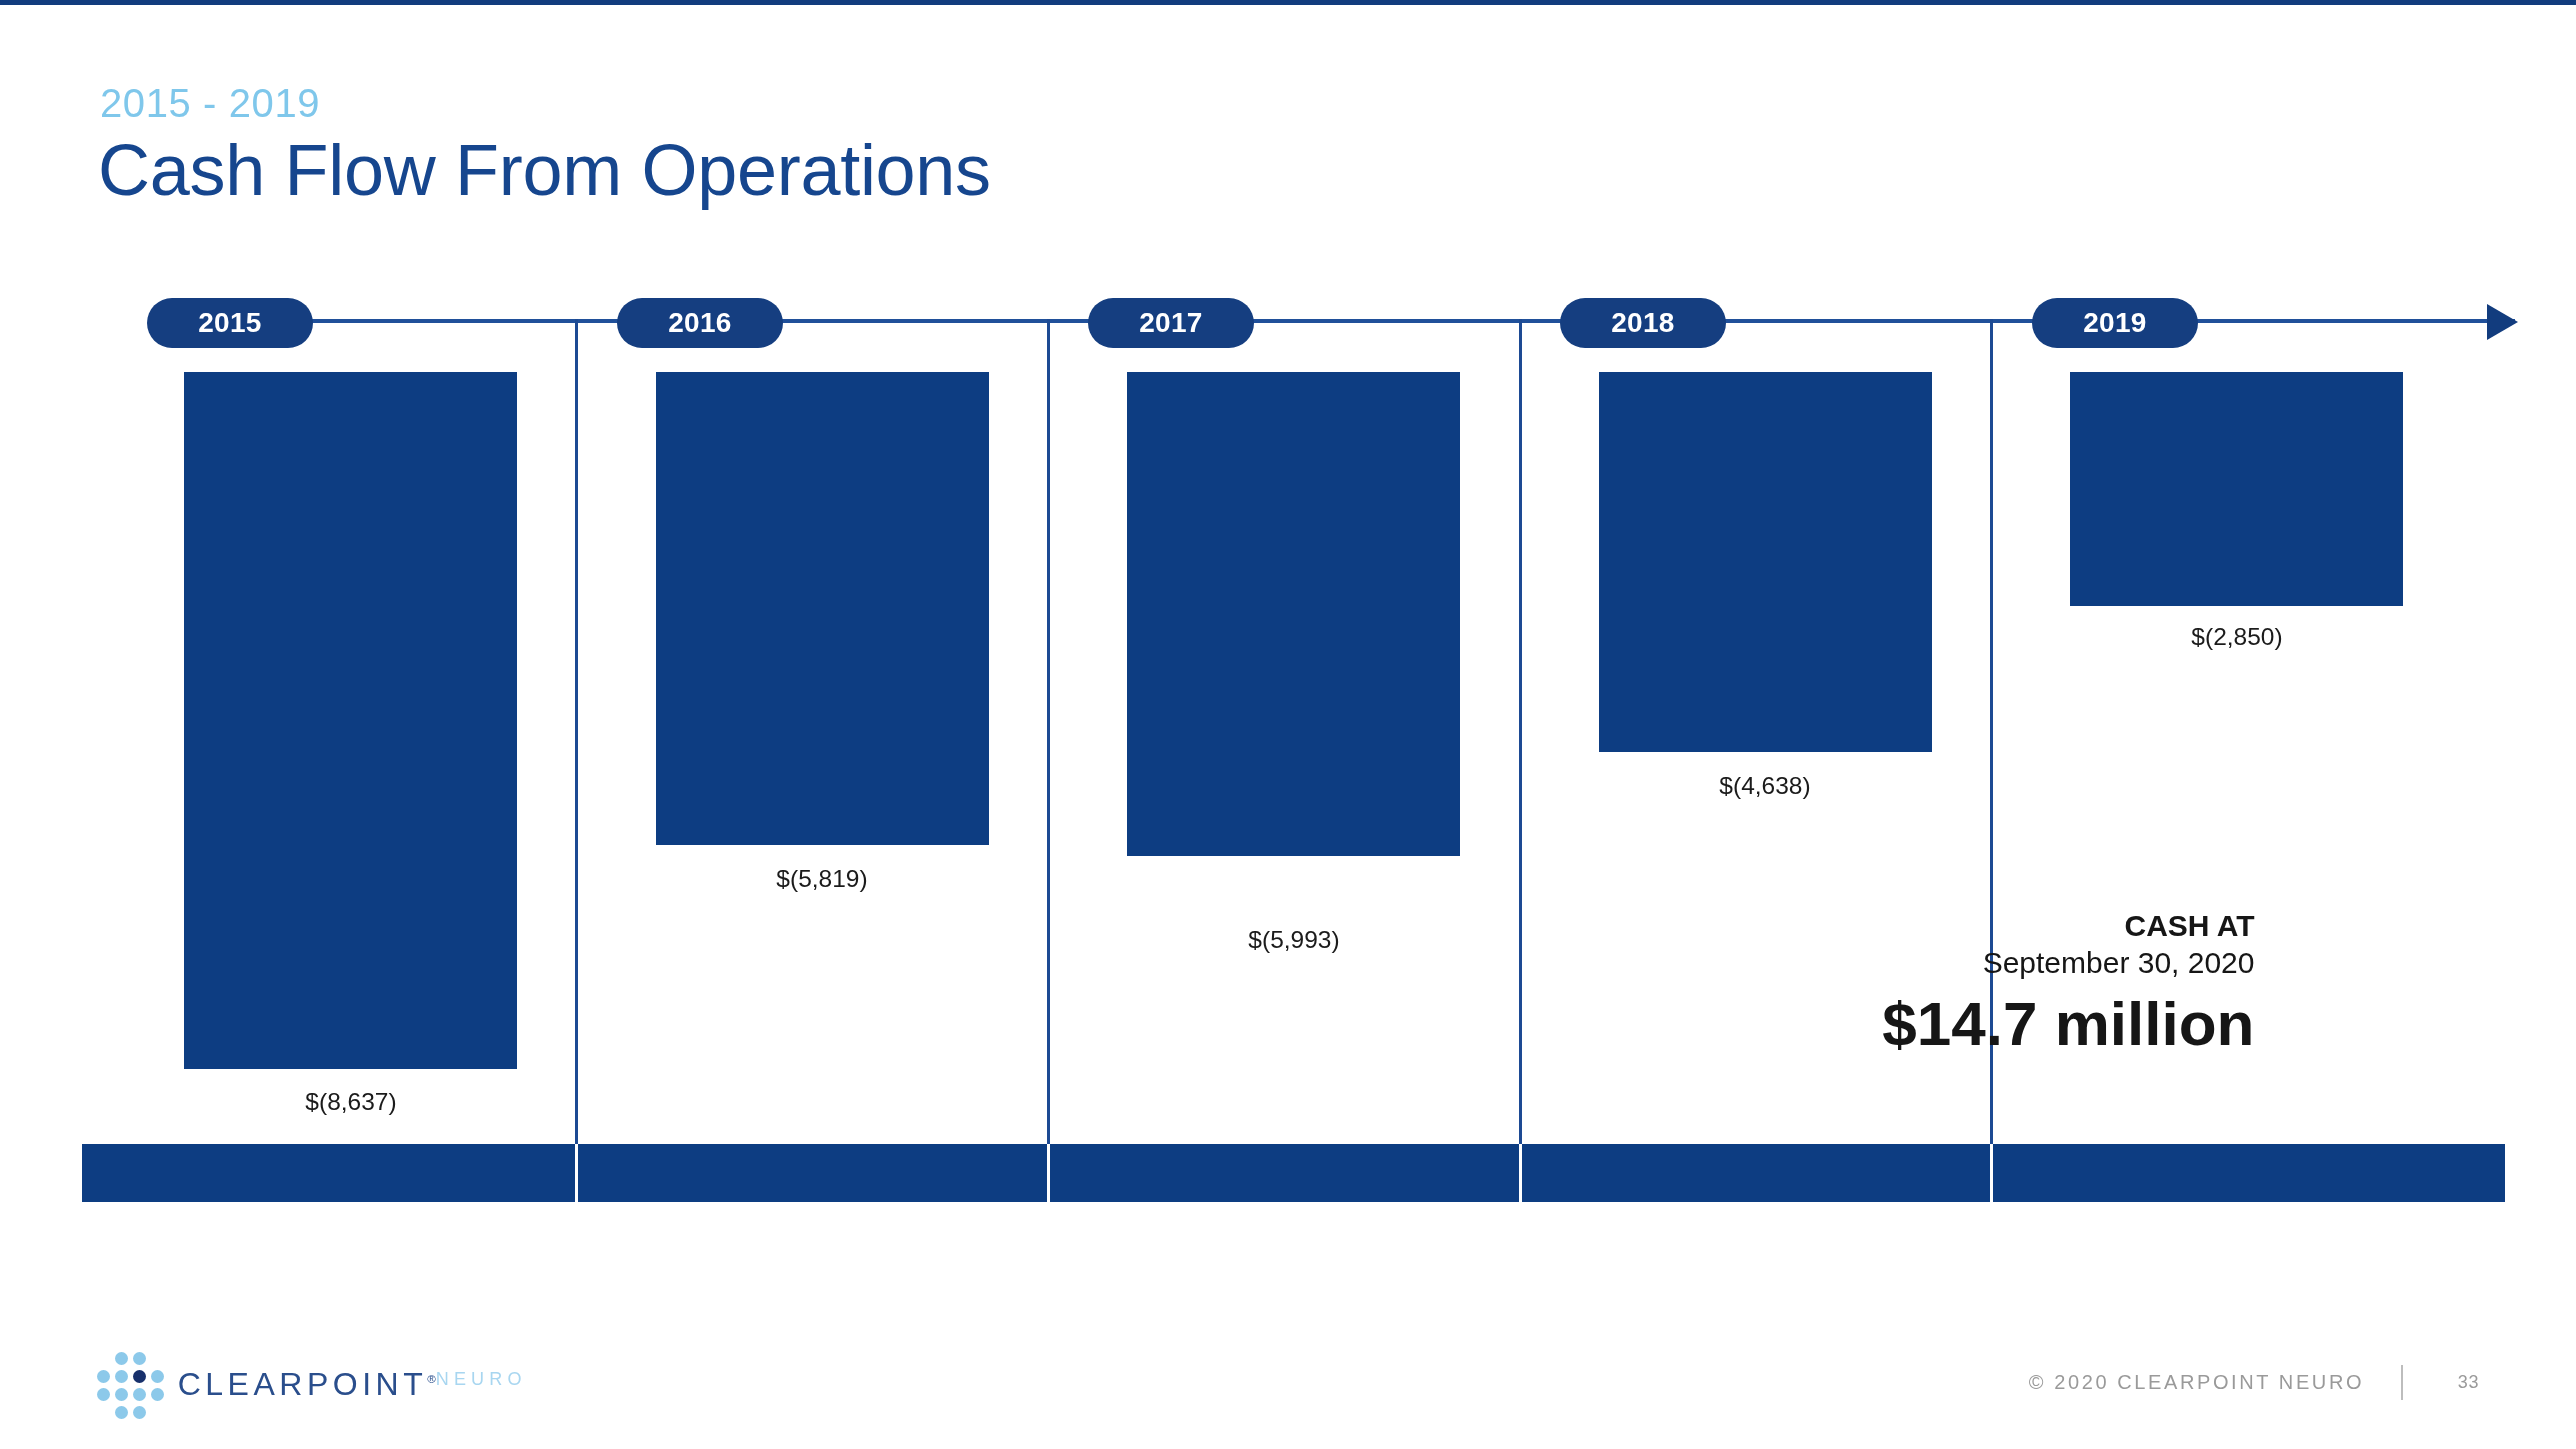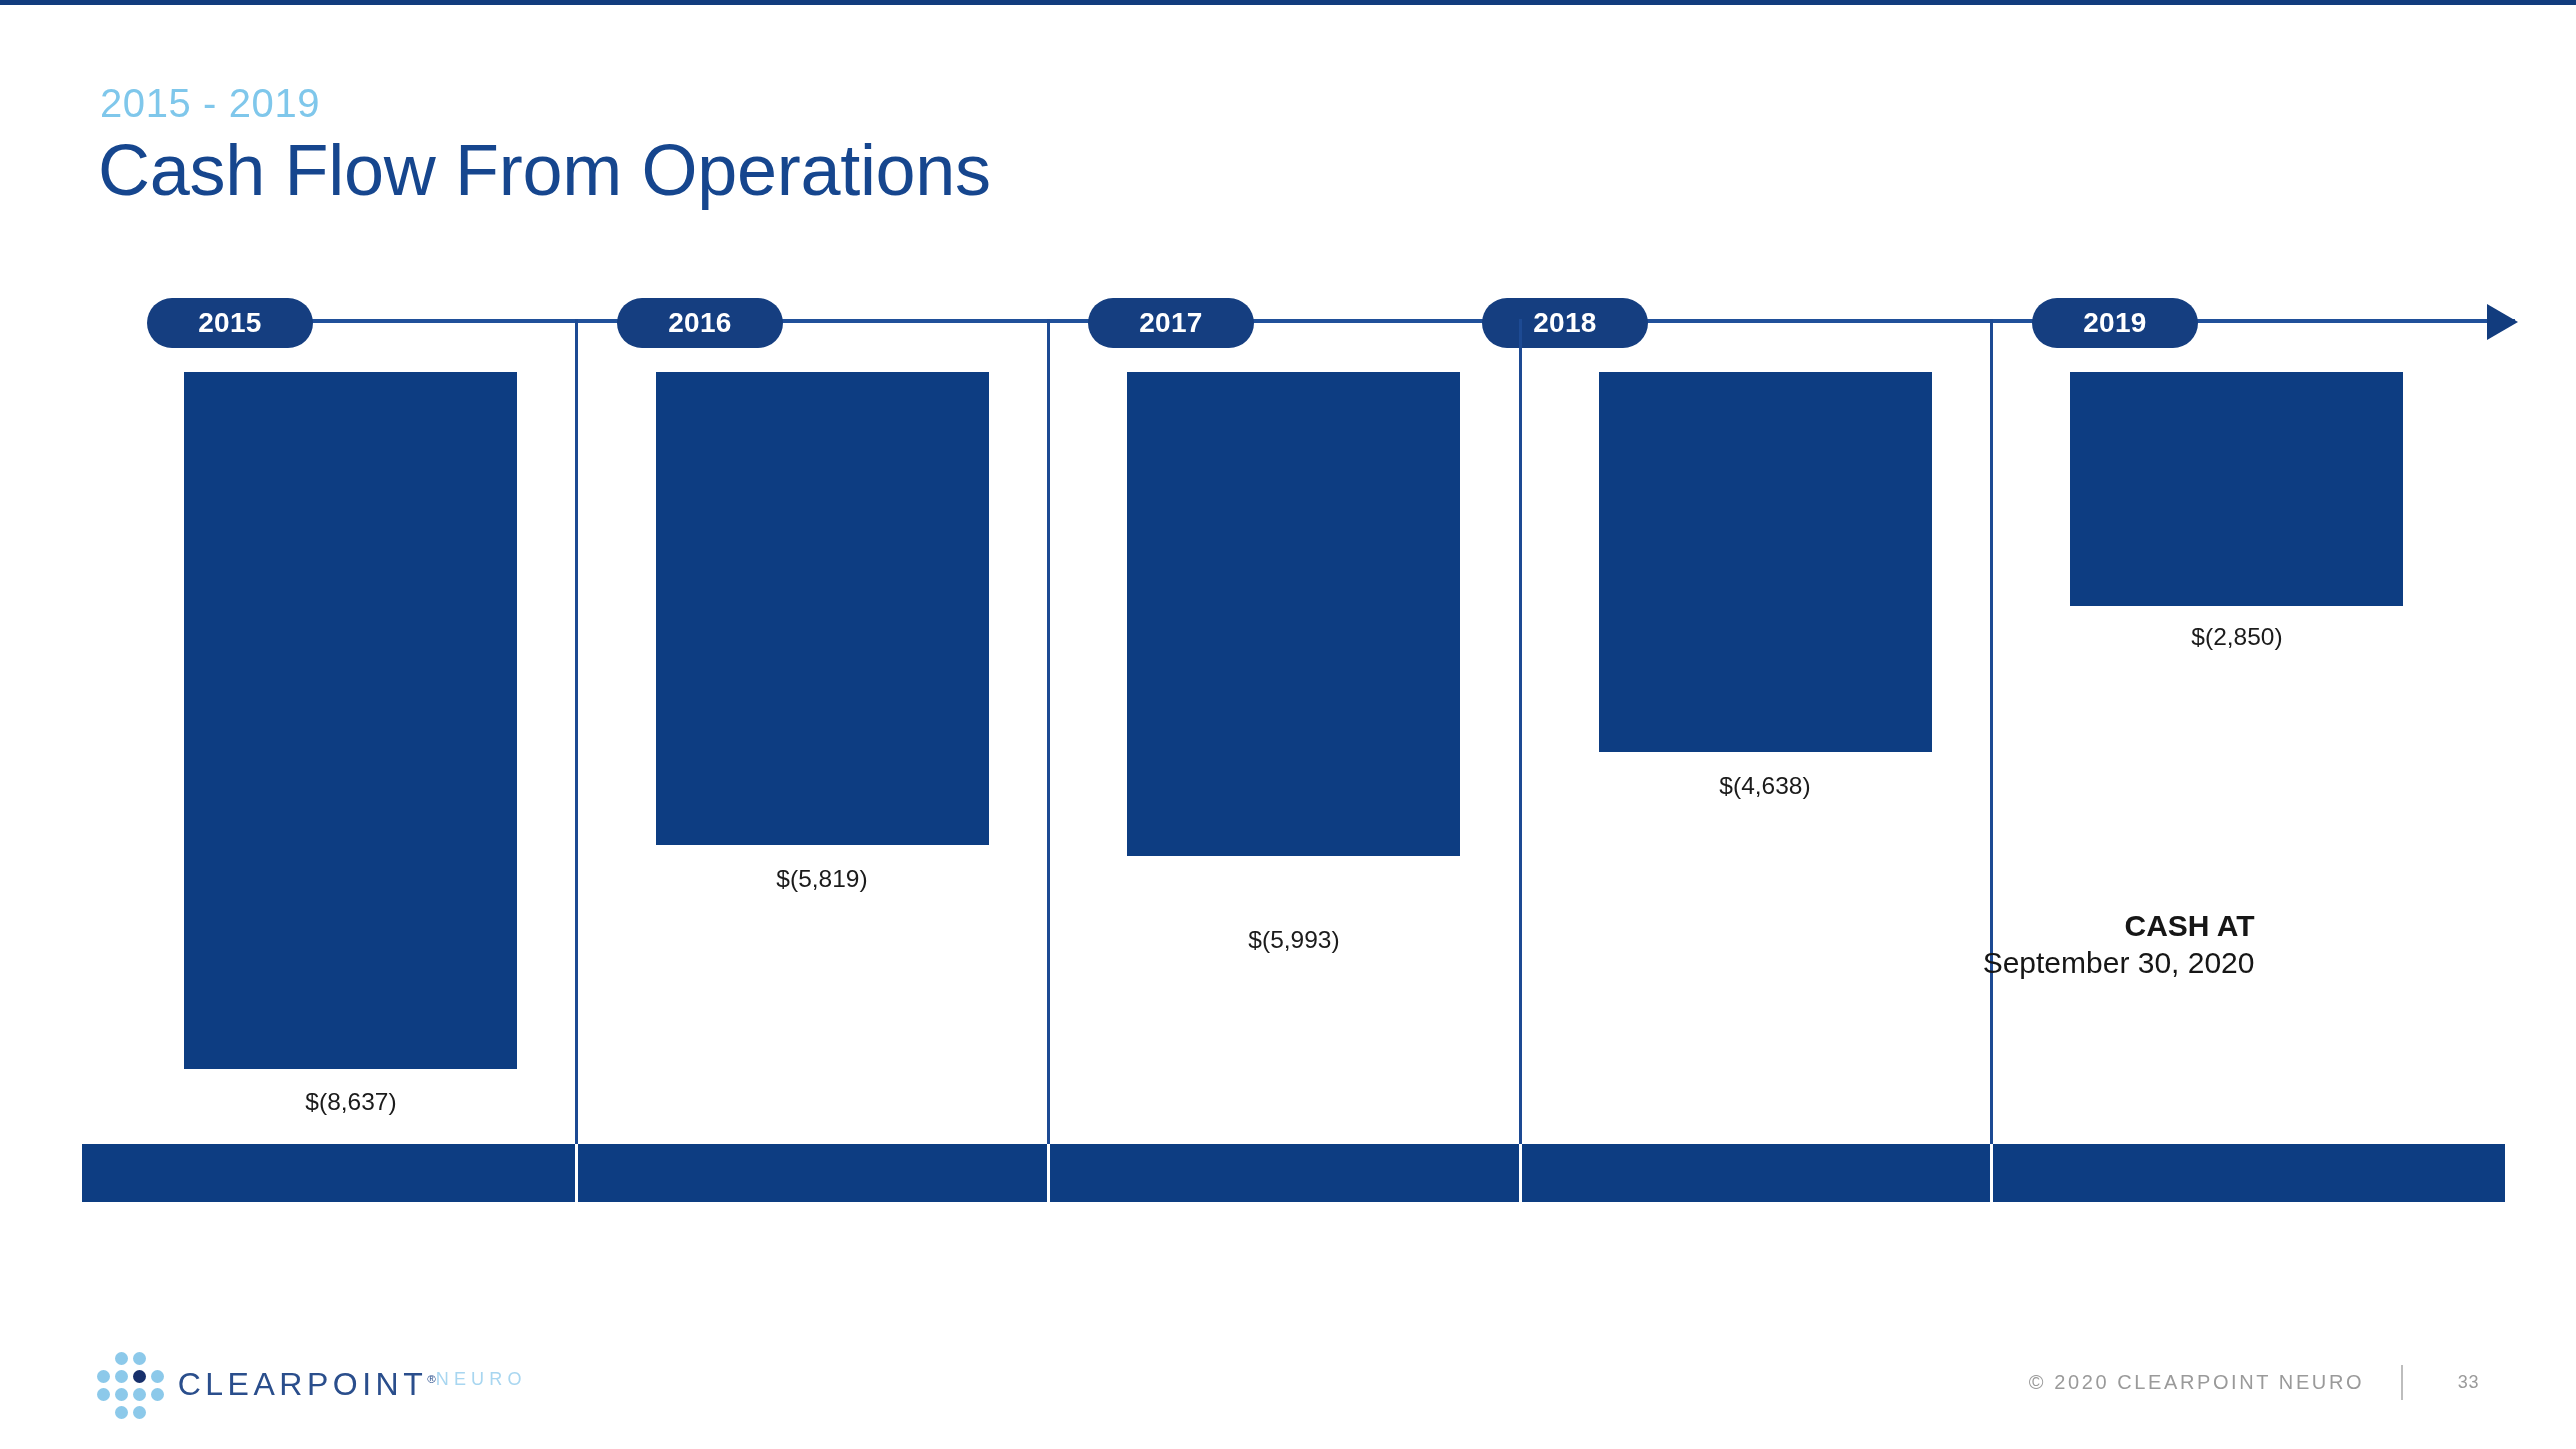--- a/index.html
+++ b/index.html
@@ -135,21 +135,21 @@
 
 <div class="eyebrow">2015 - 2019</div>
 <div class="page-title">Cash Flow From Operations</div>
 
 <div class="timeline-axis"></div>
 <div class="timeline-arrow"></div>
 
 <div class="year-pill" style="left:147px">2015</div>
 <div class="year-pill" style="left:617px">2016</div>
 <div class="year-pill" style="left:1088px">2017</div>
-<div class="year-pill" style="left:1482px">2018</div>
+<div class="year-pill" style="left:1560px">2018</div>
 <div class="year-pill" style="left:2032px">2019</div>
 
 <div class="col-divider" style="left:575px;height:825px"></div>
 <div class="col-divider" style="left:1047px;height:825px"></div>
 <div class="col-divider" style="left:1519px;height:825px"></div>
 <div class="col-divider" style="left:1990px;height:825px"></div>
 
 <div class="cf-bar" style="left:184px;top:372px;width:333px;height:697px"></div>
 <div class="cf-bar" style="left:656px;top:372px;width:333px;height:473px"></div>
 <div class="cf-bar" style="left:1127px;top:372px;width:333px;height:484px"></div>
@@ -158,20 +158,21 @@
 
 <div class="cf-label" style="left:351px;top:1088px">$(8,637)</div>
 <div class="cf-label" style="left:822px;top:865px">$(5,819)</div>
 <div class="cf-label" style="left:1294px;top:926px">$(5,993)</div>
 <div class="cf-label" style="left:1765px;top:772px">$(4,638)</div>
 <div class="cf-label" style="left:2237px;top:623px">$(2,850)</div>
 
 <div class="cash-callout">
   <div class="cc-line1">CASH AT</div>
   <div class="cc-line2">September 30, 2020</div>
+  <div class="cc-amount">$14.7 million</div>
 </div>
 
 <div class="bottom-band"></div>
 <div class="bar-notch" style="left:575px"></div>
 <div class="bar-notch" style="left:1047px"></div>
 <div class="bar-notch" style="left:1519px"></div>
 <div class="bar-notch" style="left:1990px"></div>
 
 <div class="logo-wrap">
   <div class="dot-grid">

